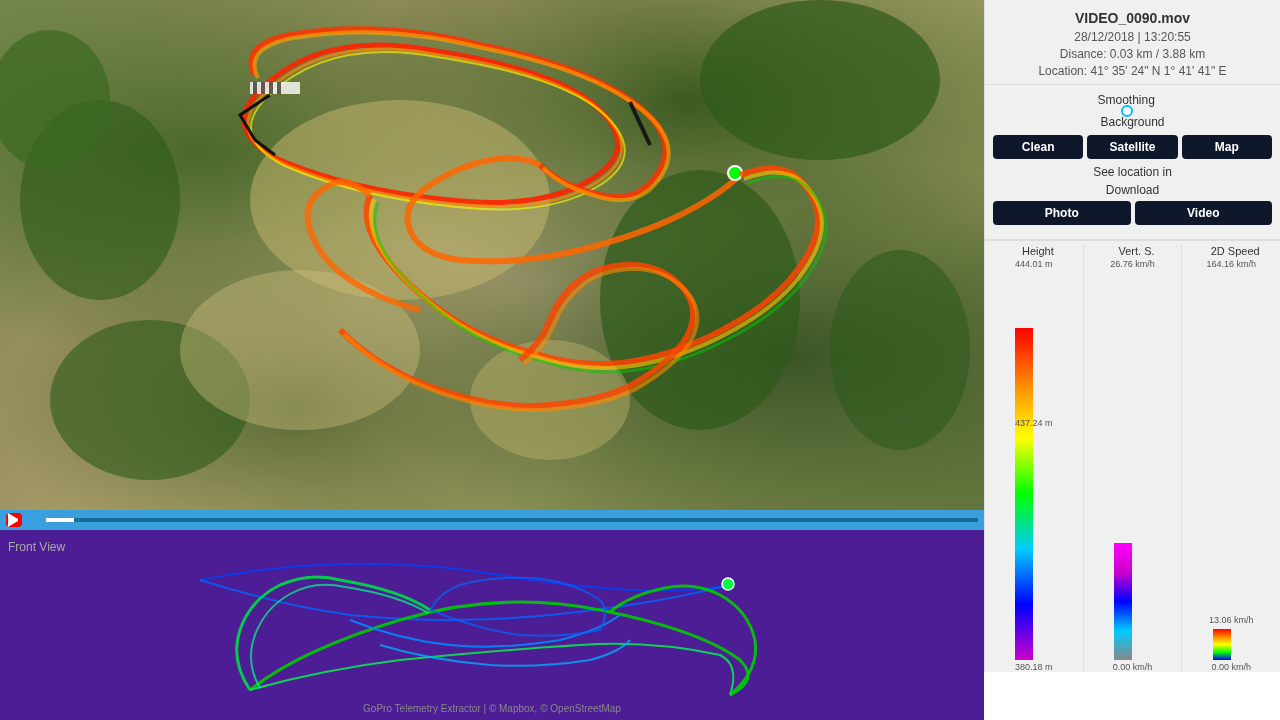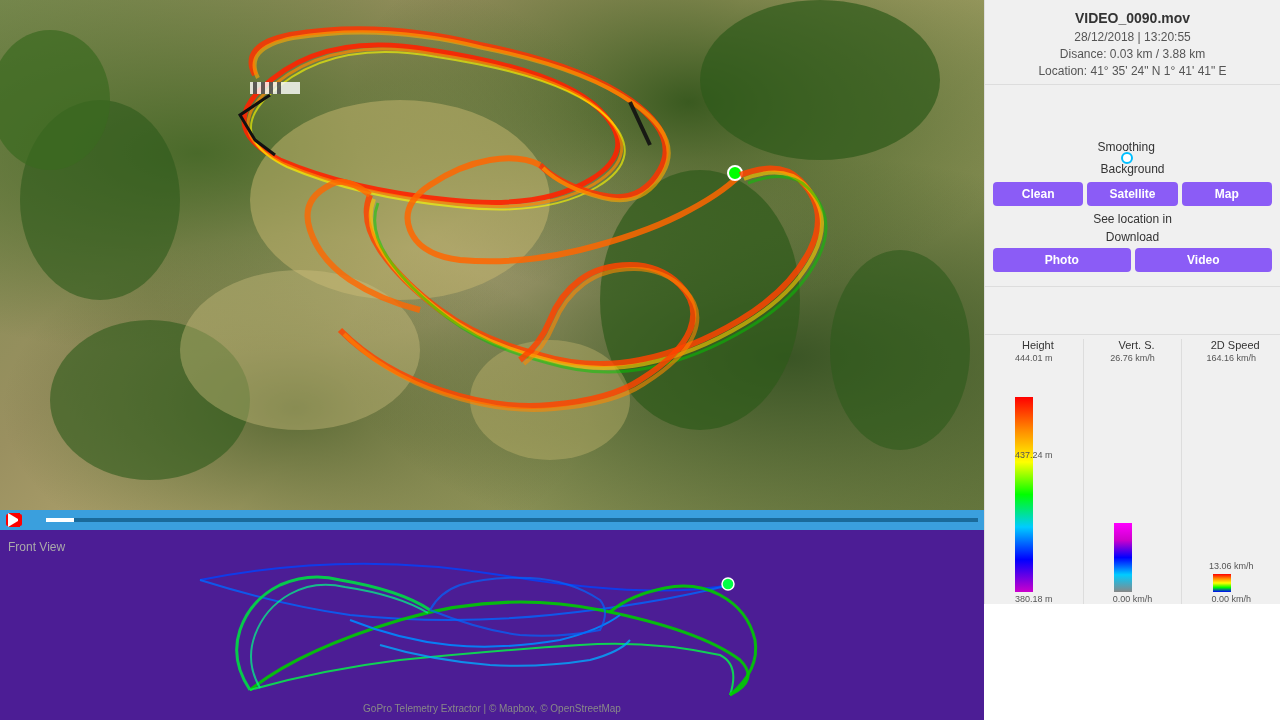--- a/index.html
+++ b/index.html
@@ -115,27 +115,26 @@
       left: 50%;
       transform: translateX(-50%);
       color: #888;
       font-size: 10px;
       white-space: nowrap;
     }
 
     
     #right-panel {
       width: 296px;
-      height: 604px;
+      height: 672px;
       background: #f0f0f0;
       display: flex;
       flex-direction: column;
       flex-shrink: 0;
       border-left: 1px solid #ddd;
-      gap: 47px;
     }
 
     #info-section {
       padding: 10px 8px 6px;
       text-align: center;
       border-bottom: 1px solid #ddd;
     }
 
     #info-section .filename {
       font-size: 14px;
@@ -208,21 +207,21 @@
     }
 
     .button-row {
       display: flex;
       gap: 4px;
       margin-bottom: 6px;
       justify-content: center;
     }
 
     .btn-blue {
-      background: #8b5cf6;
+      background: #0f172a;
       color: white;
       border: none;
       border-radius: 4px;
       padding: 5px 14px;
       font-size: 12px;
       font-weight: bold;
       cursor: pointer;
       flex: 1;
     }
 

